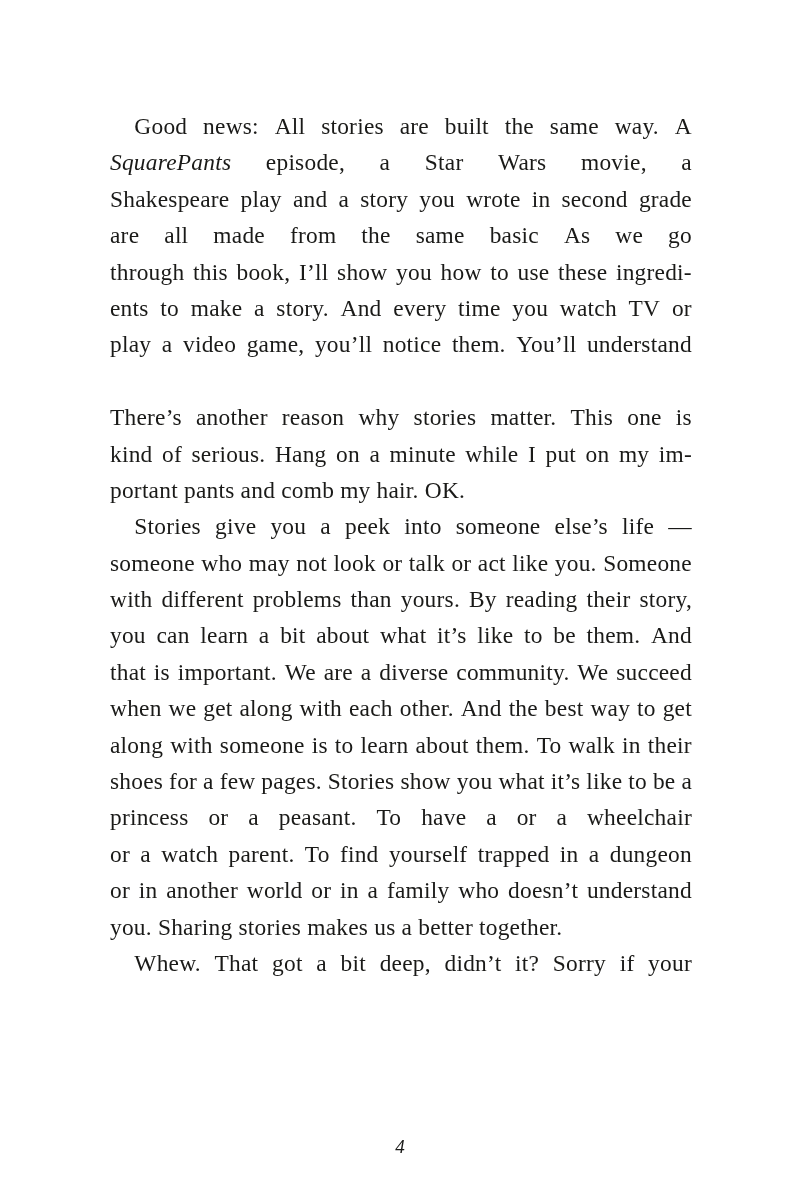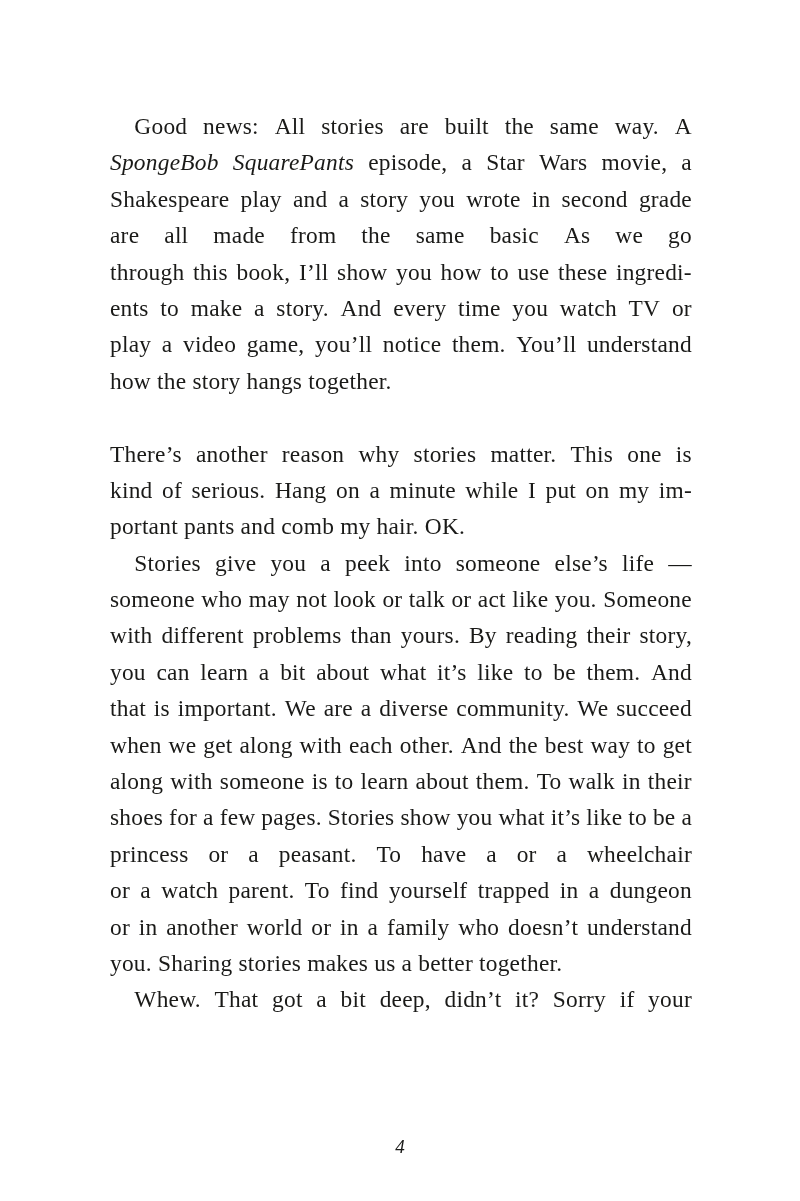--- a/index.html
+++ b/index.html
@@ -70,27 +70,26 @@
   }
 </style>
 </head>
 <body>
 
 <div class="page">
 
   <div class="text-block" id="text-body">
       <div>
         <div class="line"><span class="w">&nbsp;&nbsp;&nbsp;&nbsp;Good</span><span class="w">news:</span><span class="w">All</span><span class="w">stories</span><span class="w">are</span><span class="w">built</span><span class="w">the</span><span class="w">same</span><span class="w">way.</span><span class="w">A</span></div>
-        <div class="line"><span class="w ital">SpongeBob</span><span class="w ital">SquarePants</span><span class="w">episode,</span><span class="w">a</span><span class="w">Star</span><span class="w">Wars</span><span class="w">movie,</span><span class="w">a</span></div>
+        <div class="line"><span class="w ital">SquarePants</span><span class="w">episode,</span><span class="w">a</span><span class="w">Star</span><span class="w">Wars</span><span class="w">movie,</span><span class="w">a</span></div>
         <div class="line"><span class="w">Shakespeare</span><span class="w">play</span><span class="w">and</span><span class="w">a</span><span class="w">story</span><span class="w">you</span><span class="w">wrote</span><span class="w">in</span><span class="w">second</span><span class="w">grade</span></div>
         <div class="line"><span class="w">are</span><span class="w">all</span><span class="w">made</span><span class="w">from</span><span class="w">the</span><span class="w">same</span><span class="w">basic</span><span class="w">As</span><span class="w">we</span><span class="w">go</span></div>
         <div class="line"><span class="w">through</span><span class="w">this</span><span class="w">book,</span><span class="w">I’ll</span><span class="w">show</span><span class="w">you</span><span class="w">how</span><span class="w">to</span><span class="w">use</span><span class="w">these</span><span class="w">ingredi-</span></div>
         <div class="line"><span class="w">ents</span><span class="w">to</span><span class="w">make</span><span class="w">a</span><span class="w">story.</span><span class="w">And</span><span class="w">every</span><span class="w">time</span><span class="w">you</span><span class="w">watch</span><span class="w">TV</span><span class="w">or</span></div>
         <div class="line"><span class="w">play</span><span class="w">a</span><span class="w">video</span><span class="w">game,</span><span class="w">you’ll</span><span class="w">notice</span><span class="w">them.</span><span class="w">You’ll</span><span class="w">understand</span></div>
-        <div class="line ragged"><span class="w">how the story hangs together.</span></div>
       </div>
       <div class="para-gap"></div>
       <div>
         <div class="line"><span class="w">There’s</span><span class="w">another</span><span class="w">reason</span><span class="w">why</span><span class="w">stories</span><span class="w">matter.</span><span class="w">This</span><span class="w">one</span><span class="w">is</span></div>
         <div class="line"><span class="w">kind</span><span class="w">of</span><span class="w">serious.</span><span class="w">Hang</span><span class="w">on</span><span class="w">a</span><span class="w">minute</span><span class="w">while</span><span class="w">I</span><span class="w">put</span><span class="w">on</span><span class="w">my</span><span class="w">im-</span></div>
         <div class="line ragged"><span class="w">portant pants and comb my hair. OK.</span></div>
       </div>
       <div>
         <div class="line"><span class="w">&nbsp;&nbsp;&nbsp;&nbsp;Stories</span><span class="w">give</span><span class="w">you</span><span class="w">a</span><span class="w">peek</span><span class="w">into</span><span class="w">someone</span><span class="w">else’s</span><span class="w">life</span><span class="w">—</span></div>
         <div class="line"><span class="w">someone</span><span class="w">who</span><span class="w">may</span><span class="w">not</span><span class="w">look</span><span class="w">or</span><span class="w">talk</span><span class="w">or</span><span class="w">act</span><span class="w">like</span><span class="w">you.</span><span class="w">Someone</span></div>

